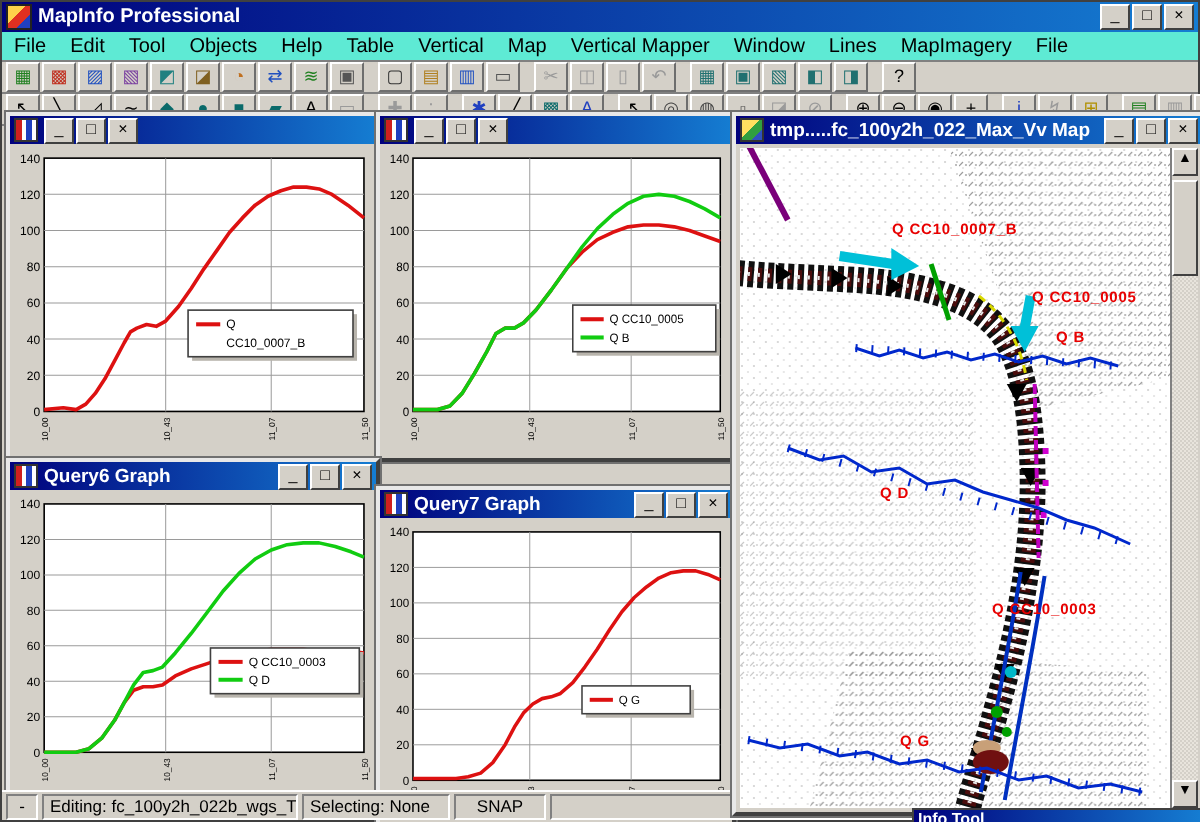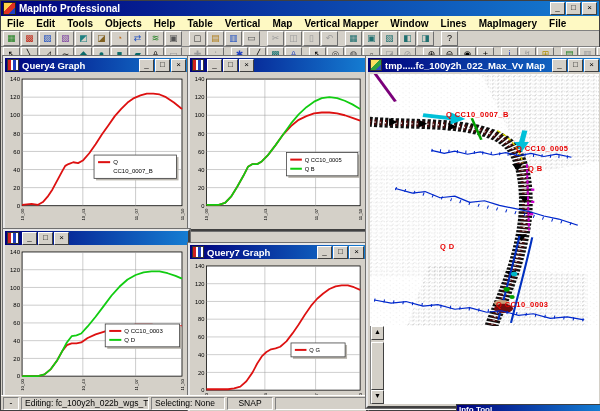--- a/index.html
+++ b/index.html
@@ -9,21 +9,21 @@
 
   
   .titlebar{height:15px;background:linear-gradient(to right,#00007c,#157dd2);display:flex;
             align-items:center;padding:0 2px;color:#fff;}
   .titlebar .ttl{font-size:10px;font-weight:bold;flex:1;white-space:nowrap;overflow:hidden;}
   .appicon{width:11px;height:11px;margin-right:3px;background:
      linear-gradient(135deg,#ffd24a 0 40%,#e03020 40% 70%,#2040c0 70% 100%);border:1px solid #222;}
   .winbtns{display:flex;gap:1px;}
   .wbtn{width:13px;height:11px;background:#d4d0c8;border:1px solid;border-color:#fff #404040 #404040 #fff;
         font-size:8px;line-height:9px;text-align:center;color:#000;}
-  .menubar{height:14px;display:flex;align-items:center;background:#fef9c3;border-bottom:1px solid #808080;font-weight:bold;}
+  .menubar{height:14px;display:flex;align-items:center;background:#5eead4;border-bottom:1px solid #808080;}
   .mitem{font-size:10px;padding:0 6px;color:#000;white-space:nowrap;}
   .tbrow{height:15px;display:flex;align-items:center;background:#d4d0c8;padding:0 2px;
          border-bottom:1px solid #808080;}
   .tbtn{width:15px;height:13px;flex:0 0 15px;background:#d4d0c8;border:1px solid;
         border-color:#fff #6e6e6e #6e6e6e #fff;font-size:9px;line-height:12px;text-align:center;
         margin-right:1px;overflow:hidden;}
   .tbtn.sep{margin-left:6px;}
 
   
   .win{position:absolute;background:#d4d0c8;border:2px solid;border-color:#e8e8e8 #404040 #404040 #e8e8e8;
@@ -31,21 +31,21 @@
   .win .titlebar{height:14px;}
   .win .ttl{font-size:9.5px;}
   .gicon{width:10px;height:10px;margin-right:3px;border:1px solid #333;background:
      linear-gradient(90deg,#d02020 0 30%,#fff 30% 50%,#2040c0 50% 80%,#fff 80% 100%);}
   .micon{width:10px;height:10px;margin-right:3px;border:1px solid #333;background:
      linear-gradient(135deg,#ffe060 0 45%,#30a040 45% 75%,#3050c0 75% 100%);}
   .chart{position:absolute;left:2px;right:2px;top:16px;bottom:2px;background:#d4d0c8;}
   .chart svg{width:100%;height:100%;display:block;}
 
   
-  .mapbody{position:absolute;left:2px;right:2px;top:16px;bottom:2px;background:#fff;display:flex;flex-direction:column;}
+  .mapbody{position:absolute;left:2px;right:2px;top:16px;bottom:2px;background:#fff;display:flex;}
   .mapcanvas{position:relative;flex:1;overflow:hidden;}
   .mapcanvas svg{position:absolute;inset:0;width:100%;height:100%;}
   .maplabel{position:absolute;color:#e80000;font-size:7.5px;font-weight:bold;white-space:nowrap;
             letter-spacing:.4px;}
   .vscroll{width:13px;background:#d4d0c8;border-left:1px solid #808080;display:flex;
            flex-direction:column;align-items:stretch;}
   .sbtn{height:12px;background:#d4d0c8;border:1px solid;border-color:#fff #404040 #404040 #fff;
         font-size:7px;line-height:10px;text-align:center;color:#000;}
   .sthumb{height:46px;margin-top:2px;background:#d4d0c8;border:1px solid;
           border-color:#fff #404040 #404040 #fff;}
@@ -73,21 +73,21 @@
     <div class="winbtns">
       <div class="wbtn">_</div>
       <div class="wbtn">□</div>
       <div class="wbtn">×</div>
     </div>
   </div>
 
   <div class="menubar">
       <div class="mitem">File</div>
       <div class="mitem">Edit</div>
-      <div class="mitem">Tools</div>
+      <div class="mitem">Tool</div>
       <div class="mitem">Objects</div>
       <div class="mitem">Help</div>
       <div class="mitem">Table</div>
       <div class="mitem">Vertical</div>
       <div class="mitem">Map</div>
       <div class="mitem">Vertical Mapper</div>
       <div class="mitem">Window</div>
       <div class="mitem">Lines</div>
       <div class="mitem">MapImagery</div>
       <div class="mitem">File</div>
@@ -150,21 +150,20 @@
       <div class="tbtn" style="color: rgb(154, 154, 154);">↯</div>
       <div class="tbtn" style="color: rgb(176, 144, 0);">⊞</div>
       <div class="tbtn sep" style="color: rgb(32, 128, 32);">▤</div>
       <div class="tbtn" style="color: rgb(154, 154, 154);">▥</div>
       <div class="tbtn" style="color: rgb(0, 0, 0);">Σ</div>
     </div>
 
   <div class="win" style="left:2px;top:55px;width:183px;height:171px;">
     <div class="titlebar">
       <div class="gicon"></div>
-      <div class="ttl">Query4 Graph</div>
       <div class="winbtns">
         <div class="wbtn">_</div>
         <div class="wbtn">□</div>
         <div class="wbtn">×</div>
       </div>
     </div>
     <div class="chart">
         <svg viewBox="0 0 178 151" preserveAspectRatio="none" font-family="Liberation Sans, sans-serif" fill="#000">
           <rect x="15" y="5" width="159" height="125" fill="#fff" stroke="#000" stroke-width=".8"></rect>
           <text x="13" y="132.2" font-size="6" text-anchor="end">0</text>
@@ -237,20 +236,21 @@
           <text x="116.68" y="86.5" font-size="6">Q CC10_0005</text>
           <line x1="101.68" x2="113.68" y1="93.5" y2="93.5" stroke="#11cc11" stroke-width="2"></line>
           <text x="116.68" y="95.5" font-size="6">Q B</text>
         </svg>
       </div>
   </div>
 
   <div class="win" style="left:2px;top:228px;width:183px;height:168px;">
     <div class="titlebar">
       <div class="gicon"></div>
+      <div class="ttl">Query6 Graph</div>
       <div class="winbtns">
         <div class="wbtn">_</div>
         <div class="wbtn">□</div>
         <div class="wbtn">×</div>
       </div>
     </div>
     <div class="chart">
         <svg viewBox="0 0 178 151" preserveAspectRatio="none" font-family="Liberation Sans, sans-serif" fill="#000">
           <rect x="15" y="5" width="159" height="125" fill="#fff" stroke="#000" stroke-width=".8"></rect>
           <text x="13" y="132.2" font-size="6" text-anchor="end">0</text>

